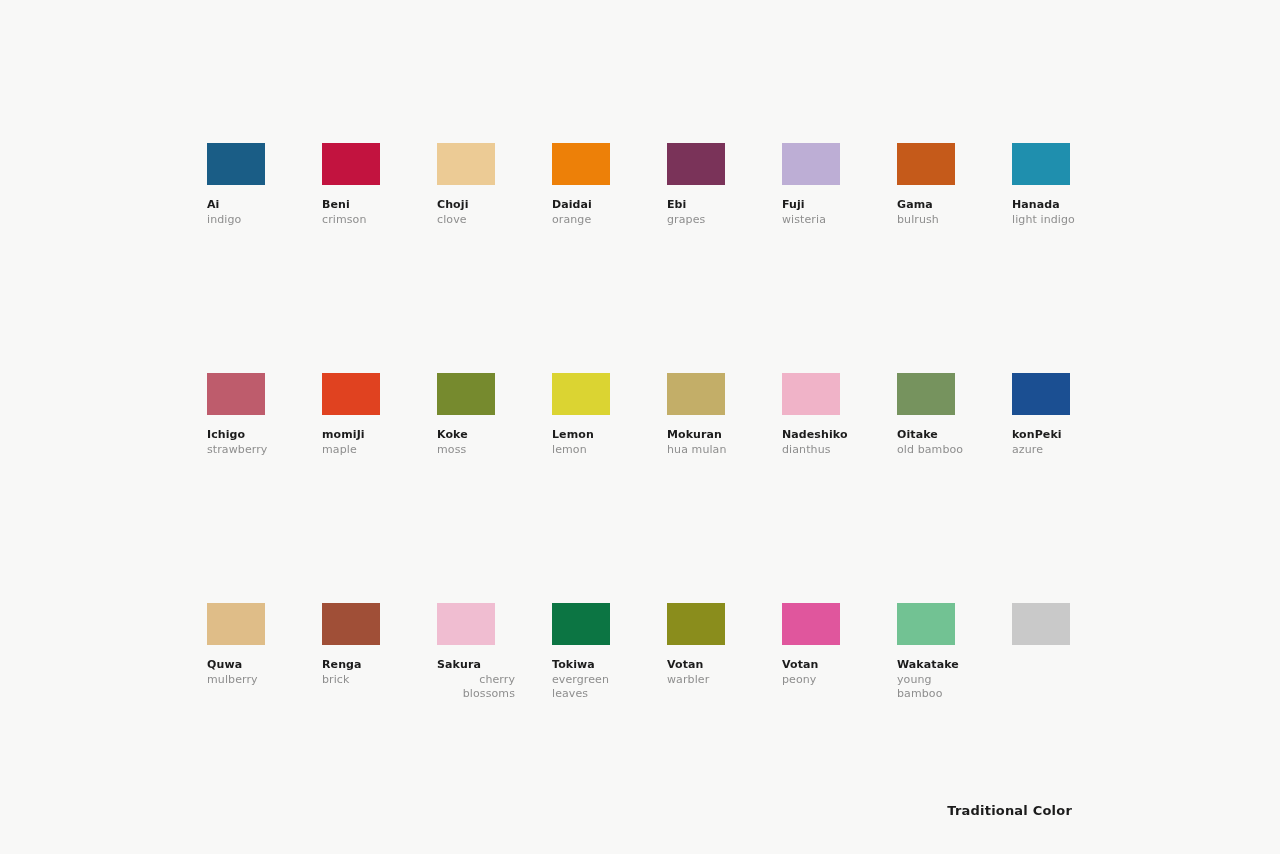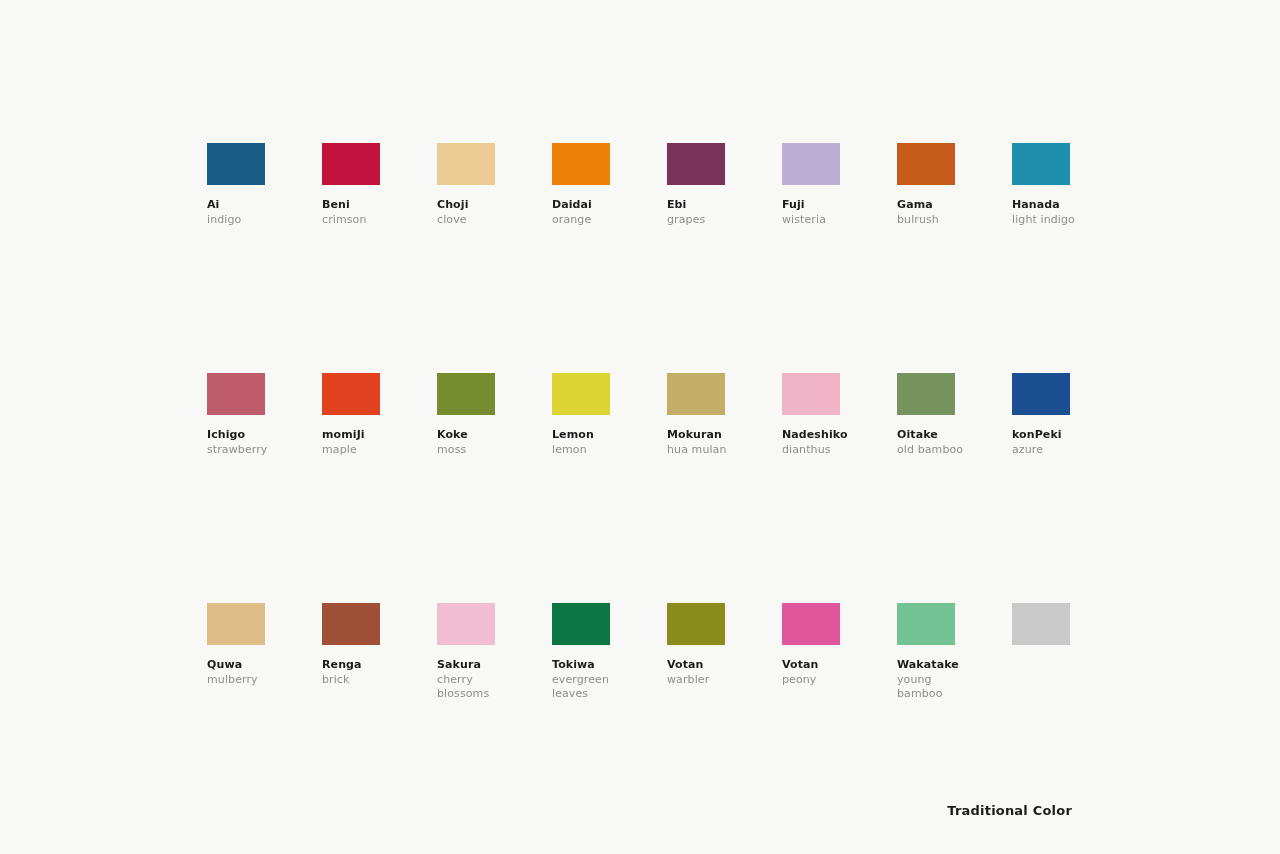--- a/index.html
+++ b/index.html
@@ -219,21 +219,21 @@
         <span class="swatch-chip" style="background-color: rgb(160, 79, 55);"></span>
         <div class="swatch-labels">
           <div class="swatch-name" style="color: rgb(28, 28, 28);">Renga</div>
           <div class="swatch-meaning" style="color: rgb(142, 142, 142);">brick</div>
         </div>
       </div>
       <div class="swatch-cell">
         <span class="swatch-chip" style="background-color: rgb(240, 189, 209);"></span>
         <div class="swatch-labels">
           <div class="swatch-name" style="color: rgb(28, 28, 28);">Sakura</div>
-          <div class="swatch-meaning" style="color: rgb(142, 142, 142);">cherry blossoms</div>
+          <div class="swatch-meaning" style="color: rgb(142, 142, 142); text-align: right;">cherry blossoms</div>
         </div>
       </div>
       <div class="swatch-cell">
         <span class="swatch-chip" style="background-color: rgb(12, 117, 67);"></span>
         <div class="swatch-labels">
           <div class="swatch-name" style="color: rgb(28, 28, 28);">Tokiwa</div>
           <div class="swatch-meaning" style="color: rgb(142, 142, 142);">evergreen leaves</div>
         </div>
       </div>
       <div class="swatch-cell">

